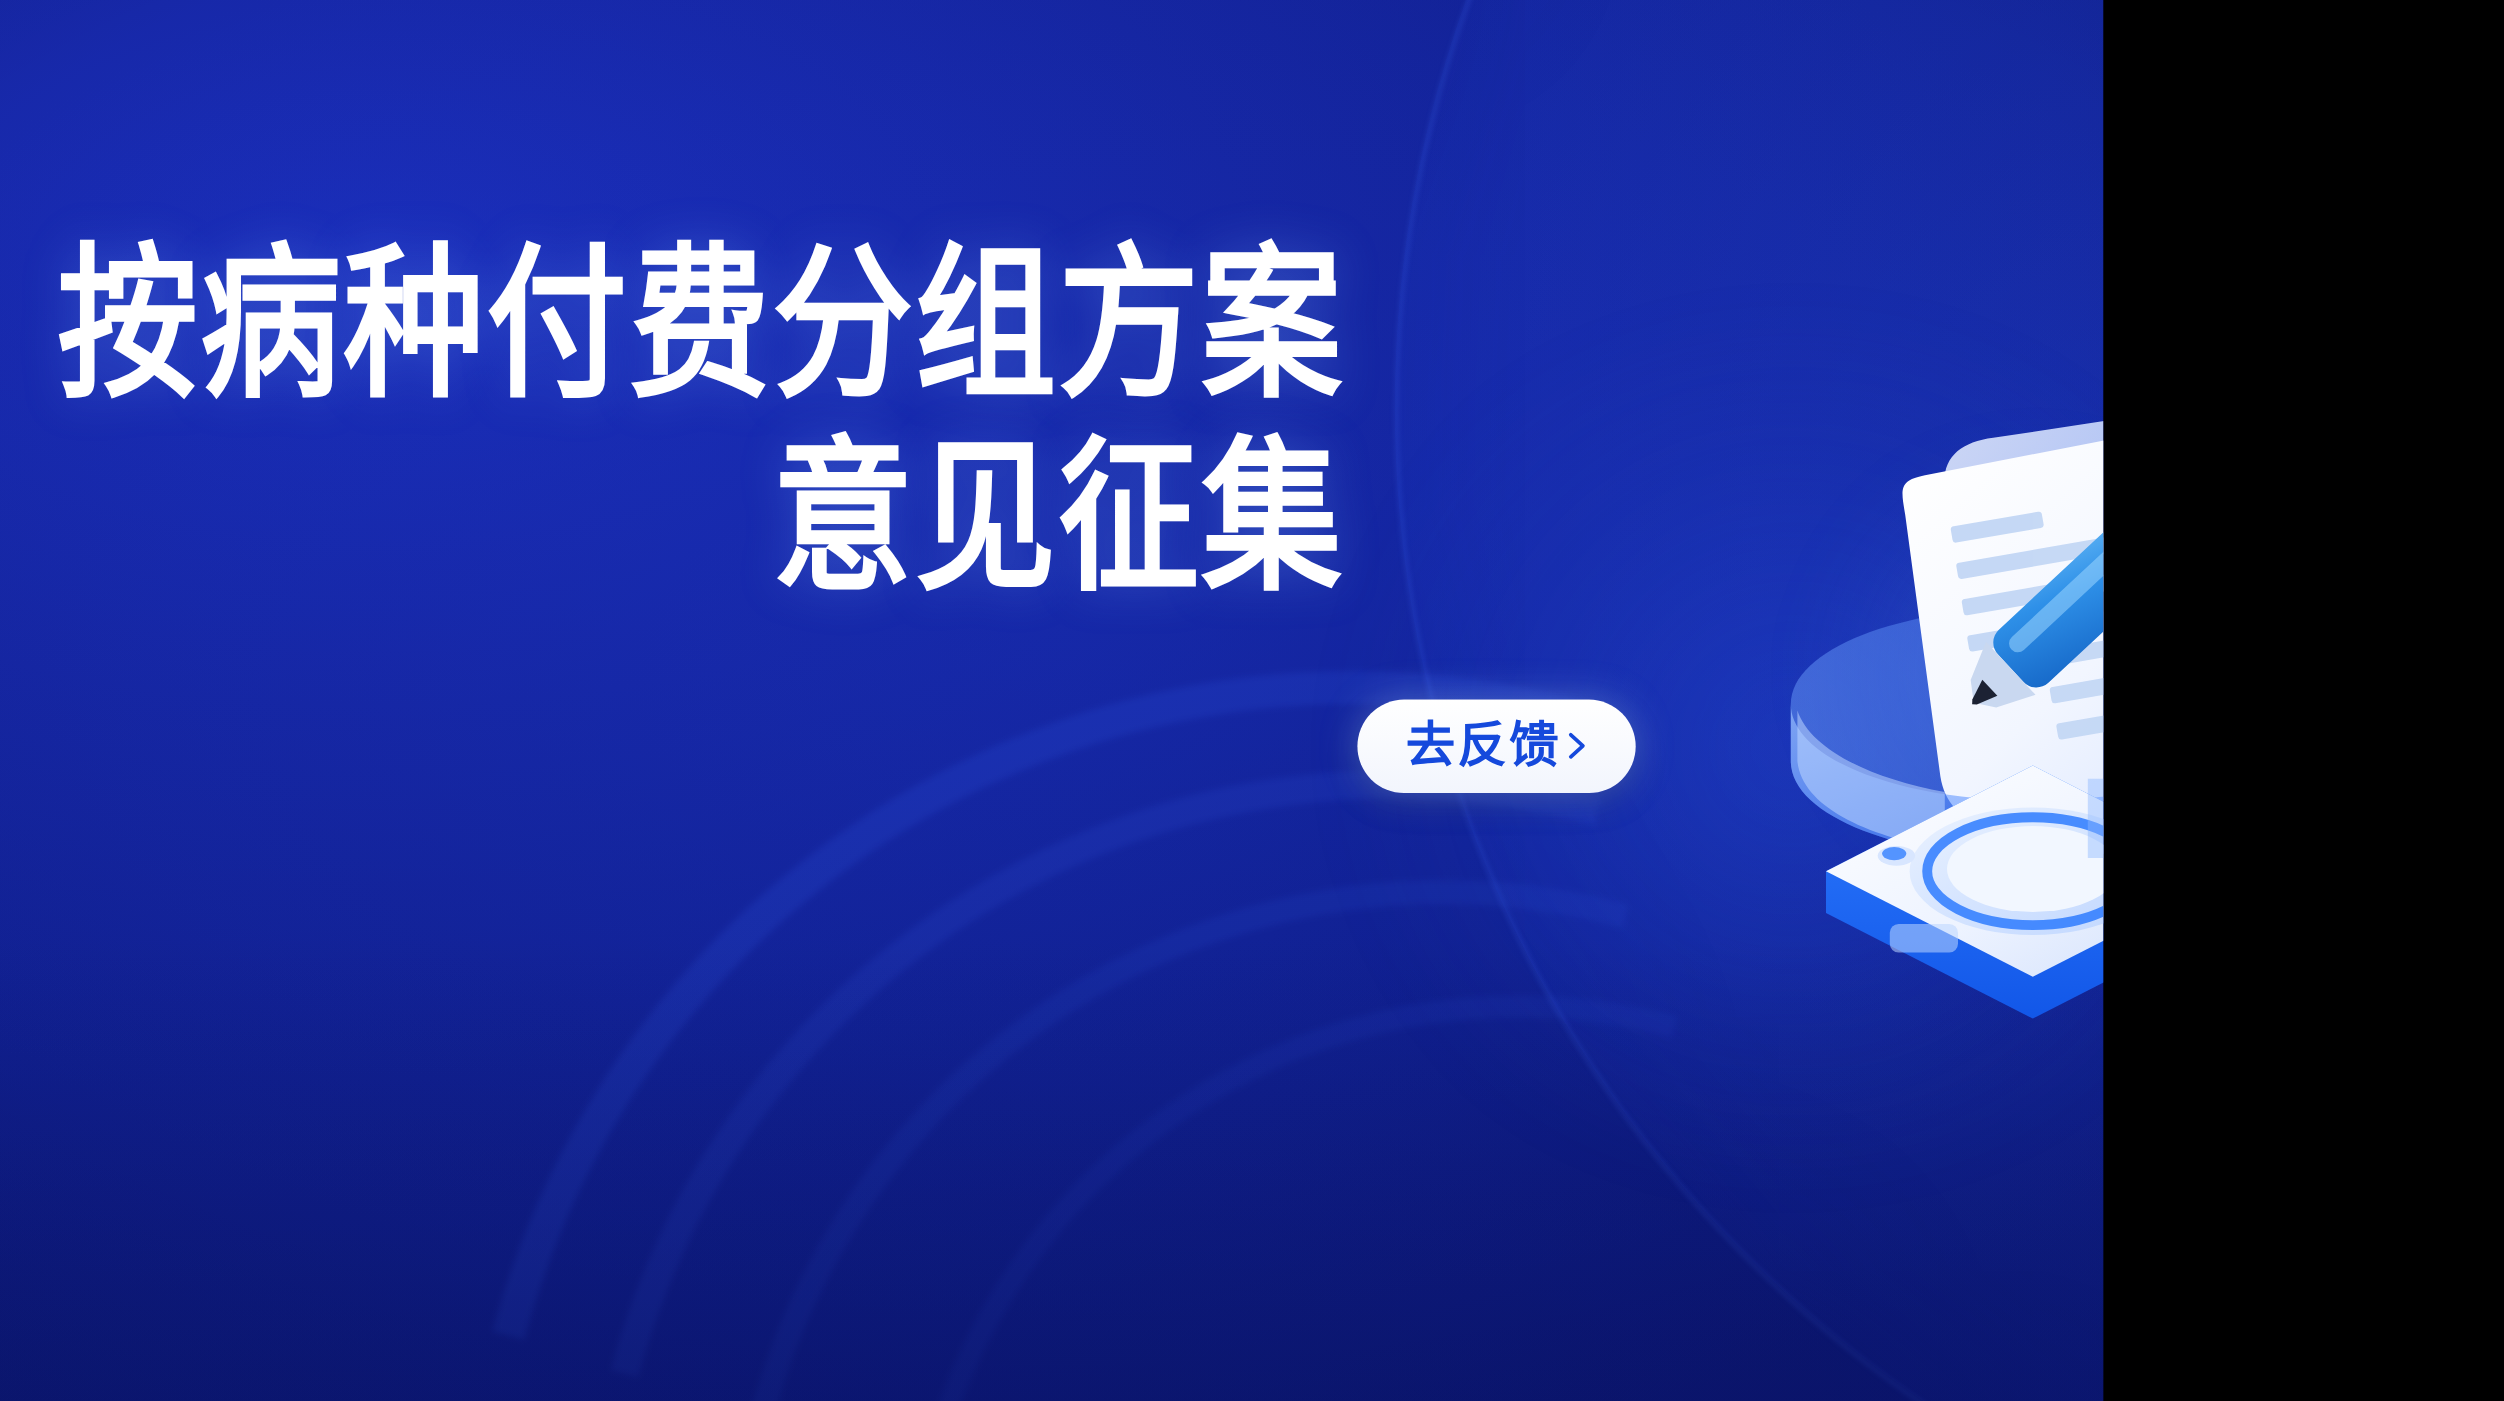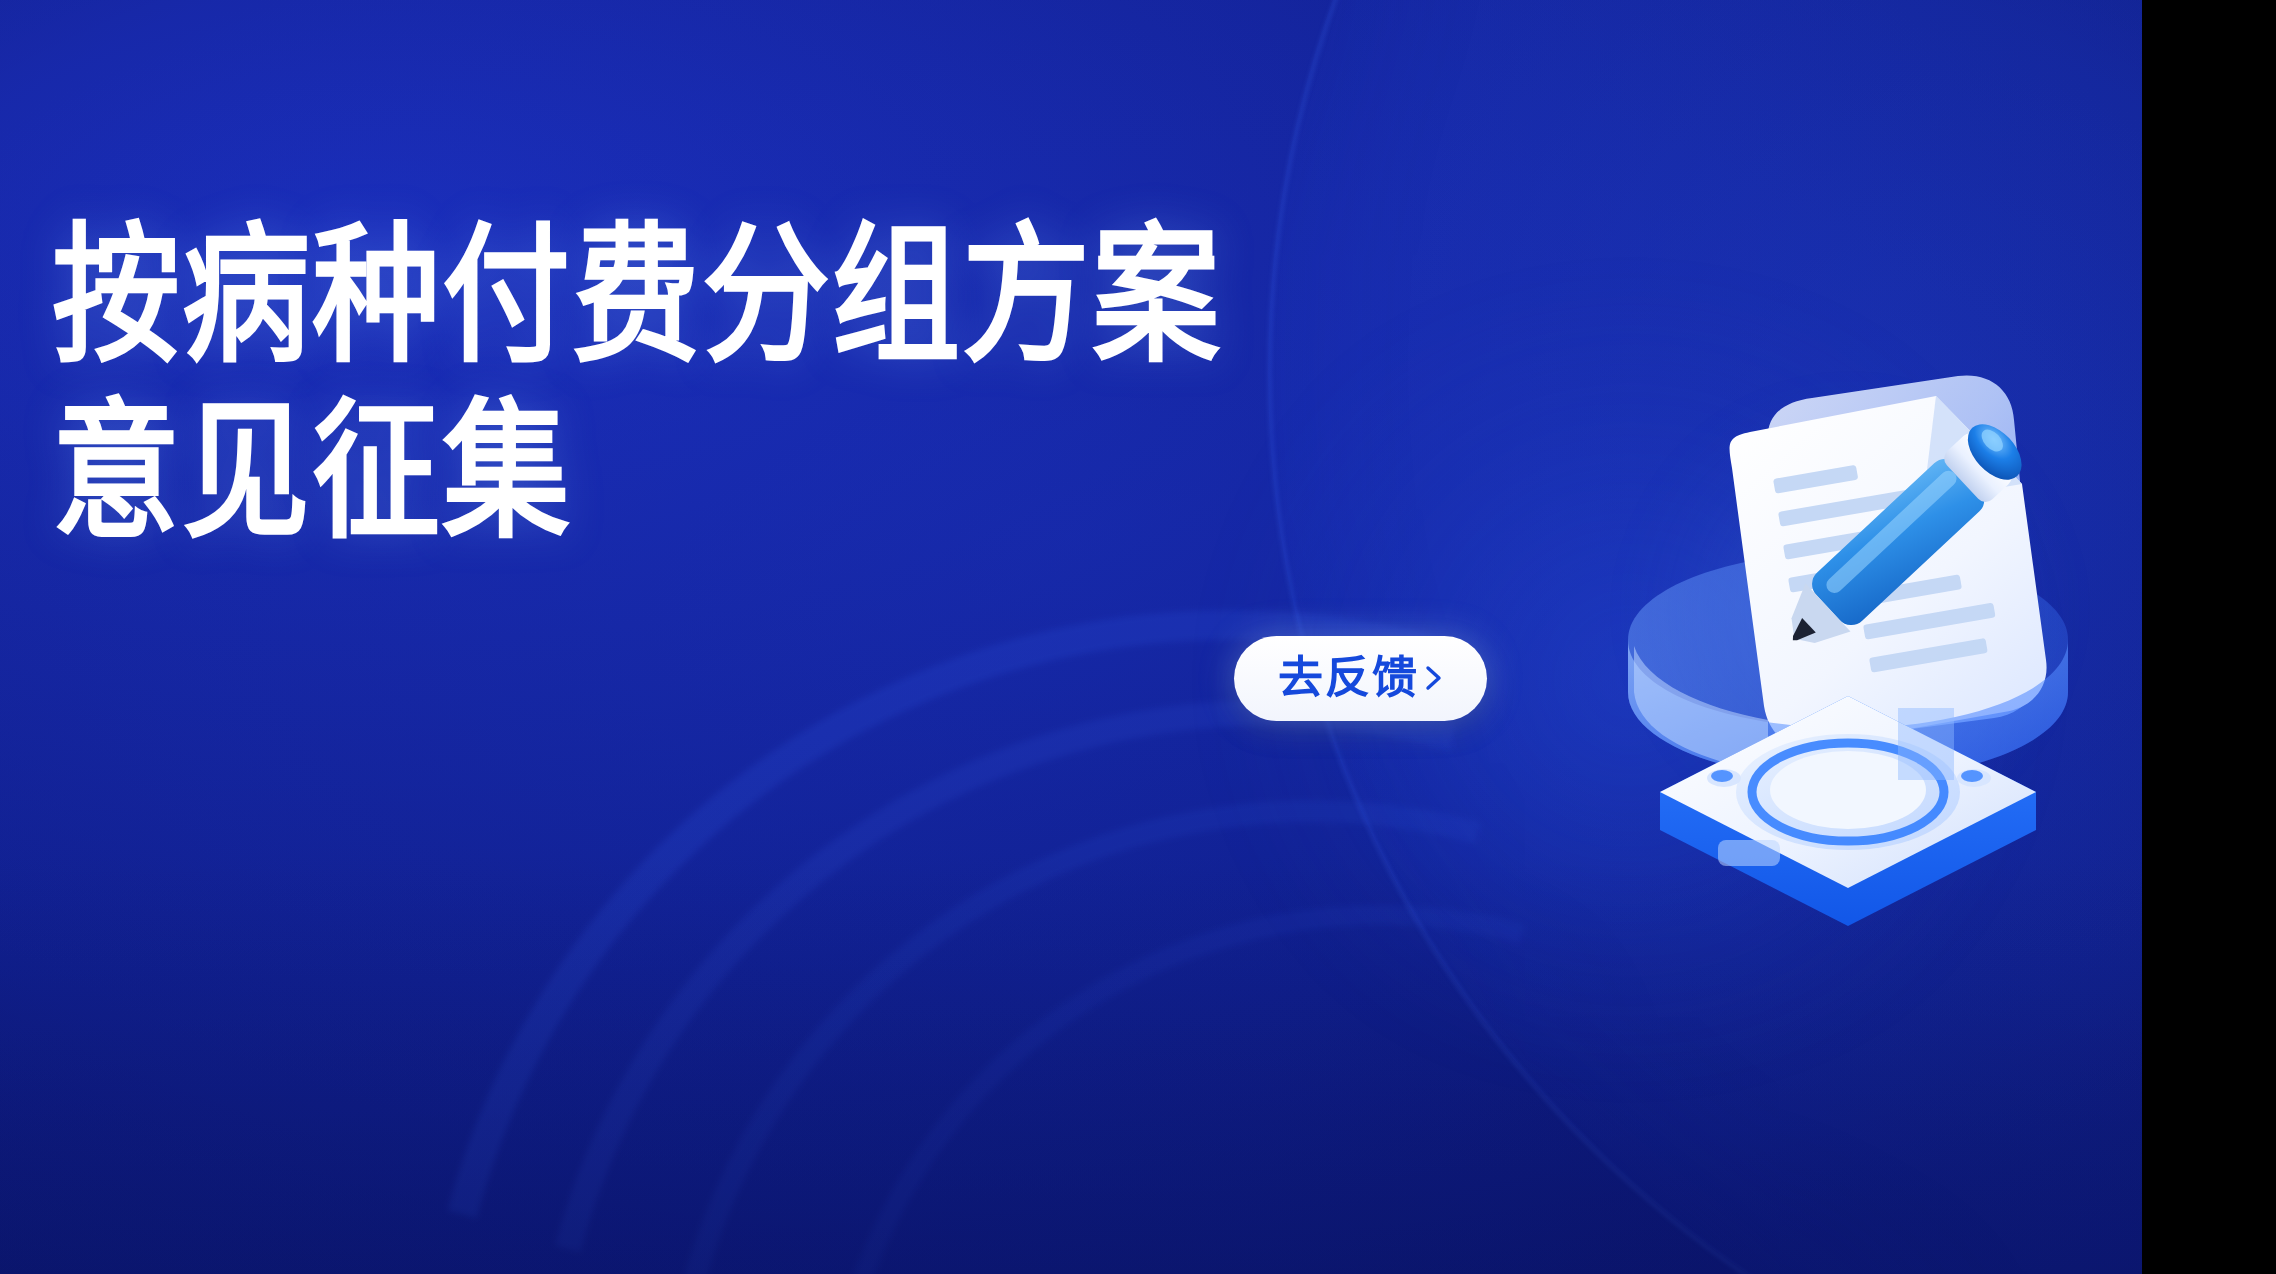--- a/index.html
+++ b/index.html
@@ -4,25 +4,26 @@
 <title>banner</title>
 <style>
   html, body {
     margin: 0;
     padding: 0;
     background: #000;
   }
 
   #banner {
     position: relative;
-    width: 2142px;
+    width: 1912px;
     height: 1274px;
     overflow: hidden;
     font-family: "Liberation Sans", "DejaVu Sans", sans-serif;
     background: #10219B;
+    text-align: right;
   }
 
   
   .bg-base {
     position: absolute;
     inset: 0;
     background:
       radial-gradient(120% 95% at 18% 18%, #1A2DB8 0%, #15259F 34%, #101F8E 62%, #0C1878 100%);
   }
 

